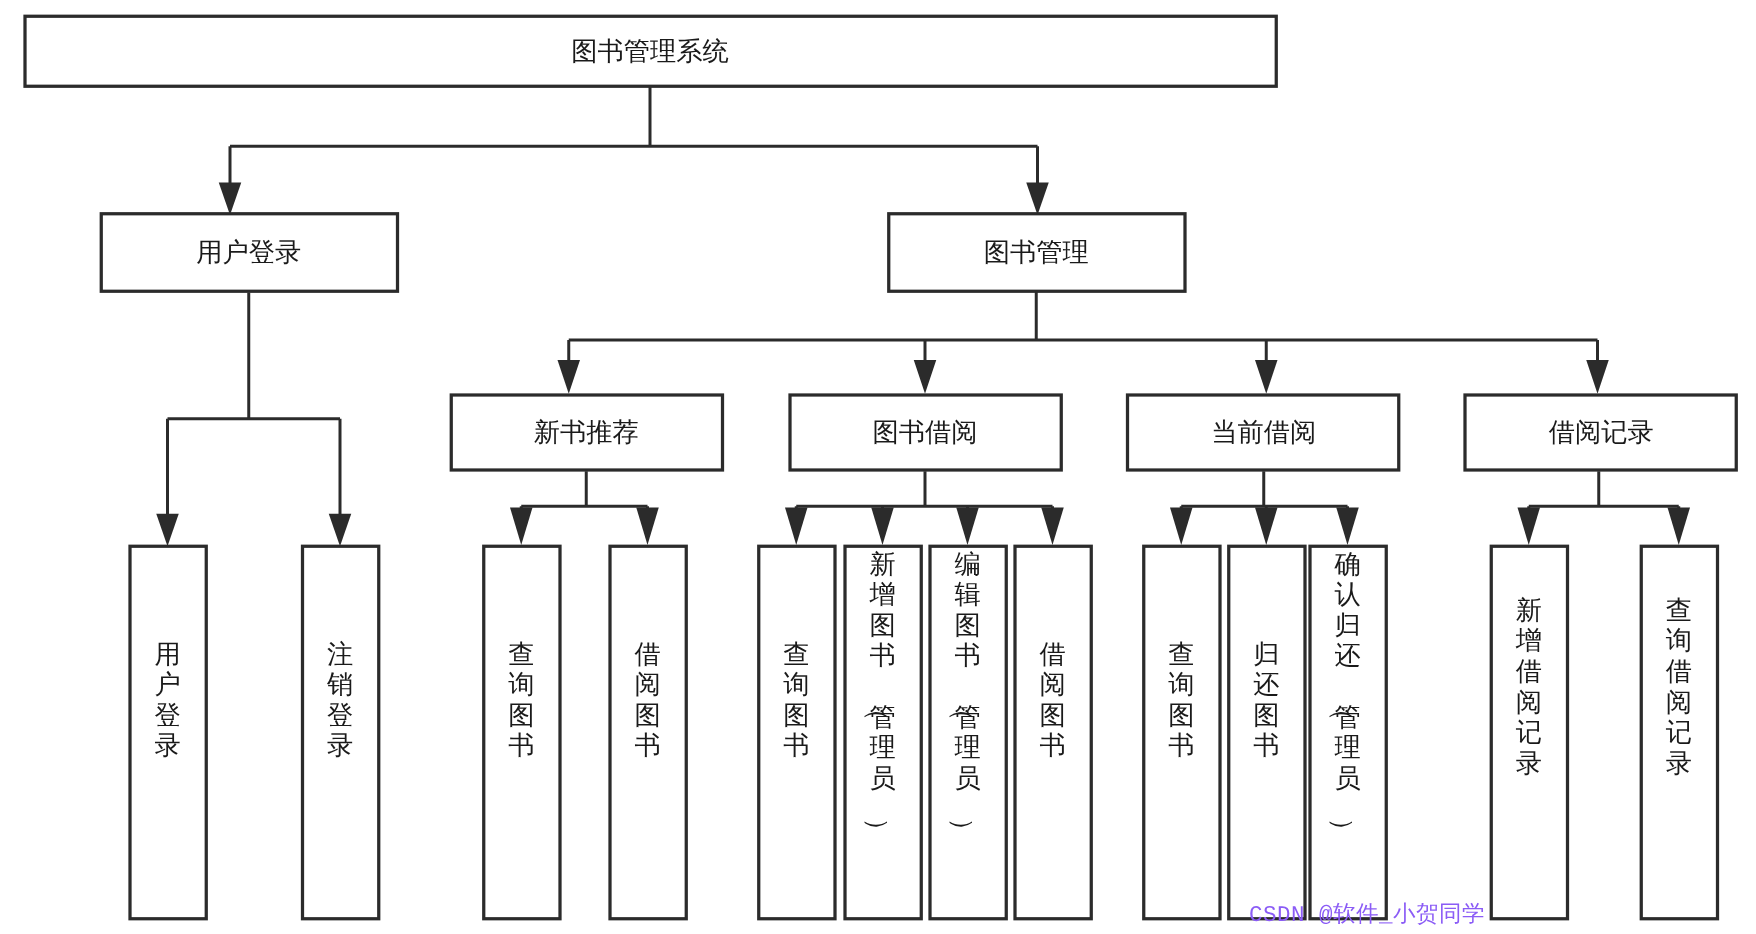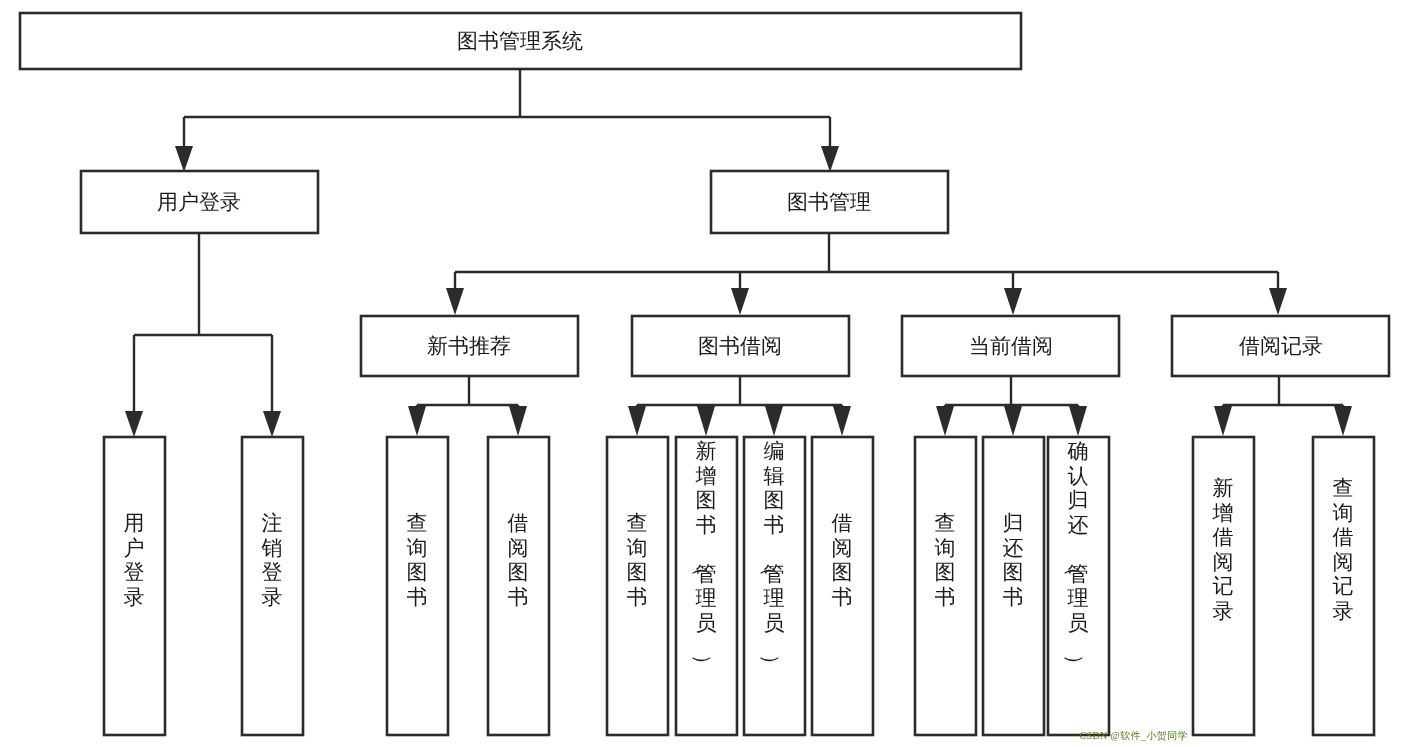--- a/index.html
+++ b/index.html
@@ -51,23 +51,23 @@
   .node-label-vert {
     fill: #1a1a1a;
     font-family: "DejaVu Sans", "Liberation Sans", sans-serif;
     font-size: 21px;
     text-anchor: middle;
   }
   .watermark {
     position: absolute;
     right: 8px;
     bottom: 4px;
-    font-family: Liberation Serif, serif;
-    font-size: 10px;
-    color: #4d7c0f;
+    font-family: Liberation Mono, monospace;
+    font-size: 18px;
+    color: #8b5cf6;
     white-space: nowrap;
     letter-spacing: 0.4px;
   }
 </style>
 </head>
 <body>
 
 <div id="diagram-root">
 
   <svg class="canvas" viewBox="0 0 1405 747" xmlns="http://www.w3.org/2000/svg">

